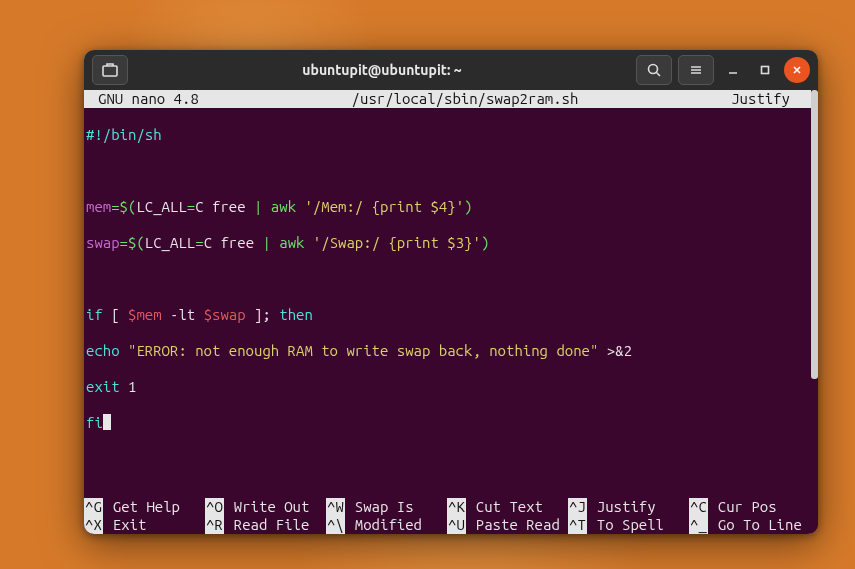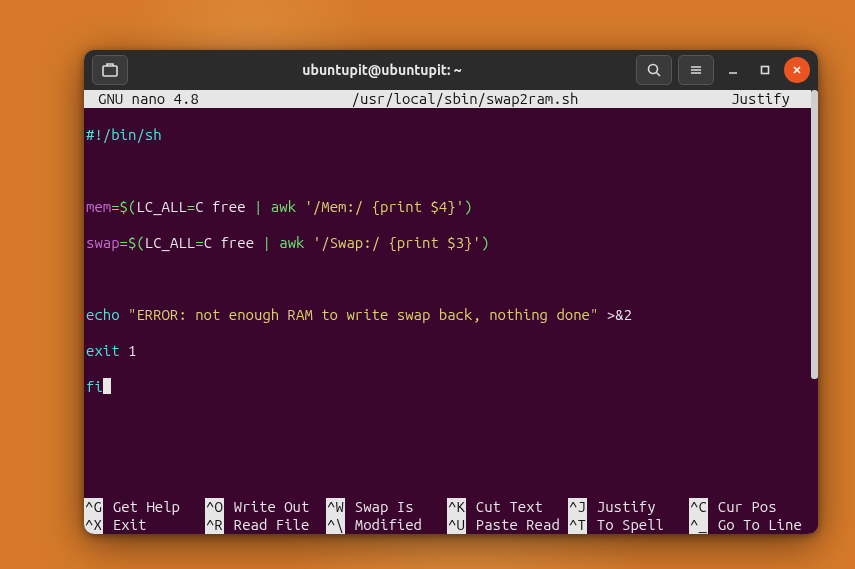--- a/index.html
+++ b/index.html
@@ -214,20 +214,21 @@
       <span class="center">/usr/local/sbin/swap2ram.sh</span>
       <span class="right">Justify</span>
     </div>
 
     <div class="editor">
 <div class="ln"><span class="c-cyan">#!/bin/sh</span></div>
 <div class="ln"></div>
 <div class="ln"><span class="c-mag">mem</span><span class="c-green">=$(</span><span class="c-white">LC_ALL</span><span class="c-green">=</span><span class="c-white">C free </span><span class="c-green">|</span><span class="c-green"> awk </span><span class="c-yellow">'/Mem:/ {print $4}'</span><span class="c-green">)</span></div>
 <div class="ln"><span class="c-mag">swap</span><span class="c-green">=$(</span><span class="c-white">LC_ALL</span><span class="c-green">=</span><span class="c-white">C free </span><span class="c-green">|</span><span class="c-green"> awk </span><span class="c-yellow">'/Swap:/ {print $3}'</span><span class="c-green">)</span></div>
 <div class="ln"></div>
+<div class="ln"><span class="c-cyan">if</span><span class="c-white"> [ </span><span class="c-red">$mem</span><span class="c-white"> -lt </span><span class="c-red">$swap</span><span class="c-white"> ]; </span><span class="c-cyan">then</span></div>
 <div class="ln"><span class="c-cyan">echo</span><span class="c-white"> </span><span class="c-yellow">"ERROR: not enough RAM to write swap back, nothing done"</span><span class="c-white"> &gt;&amp;</span><span class="c-white">2</span></div>
 <div class="ln"><span class="c-cyan">exit</span><span class="c-white"> 1</span></div>
 <div class="ln"><span class="c-cyan">fi</span><span class="cursor"></span></div>
     </div>
 
     <div class="shortcuts">
       <div class="row">
         <div class="cell"><span class="key">^G</span><span class="lbl">Get Help</span></div>
         <div class="cell"><span class="key">^O</span><span class="lbl">Write Out</span></div>
         <div class="cell"><span class="key">^W</span><span class="lbl">Swap Is</span></div>

